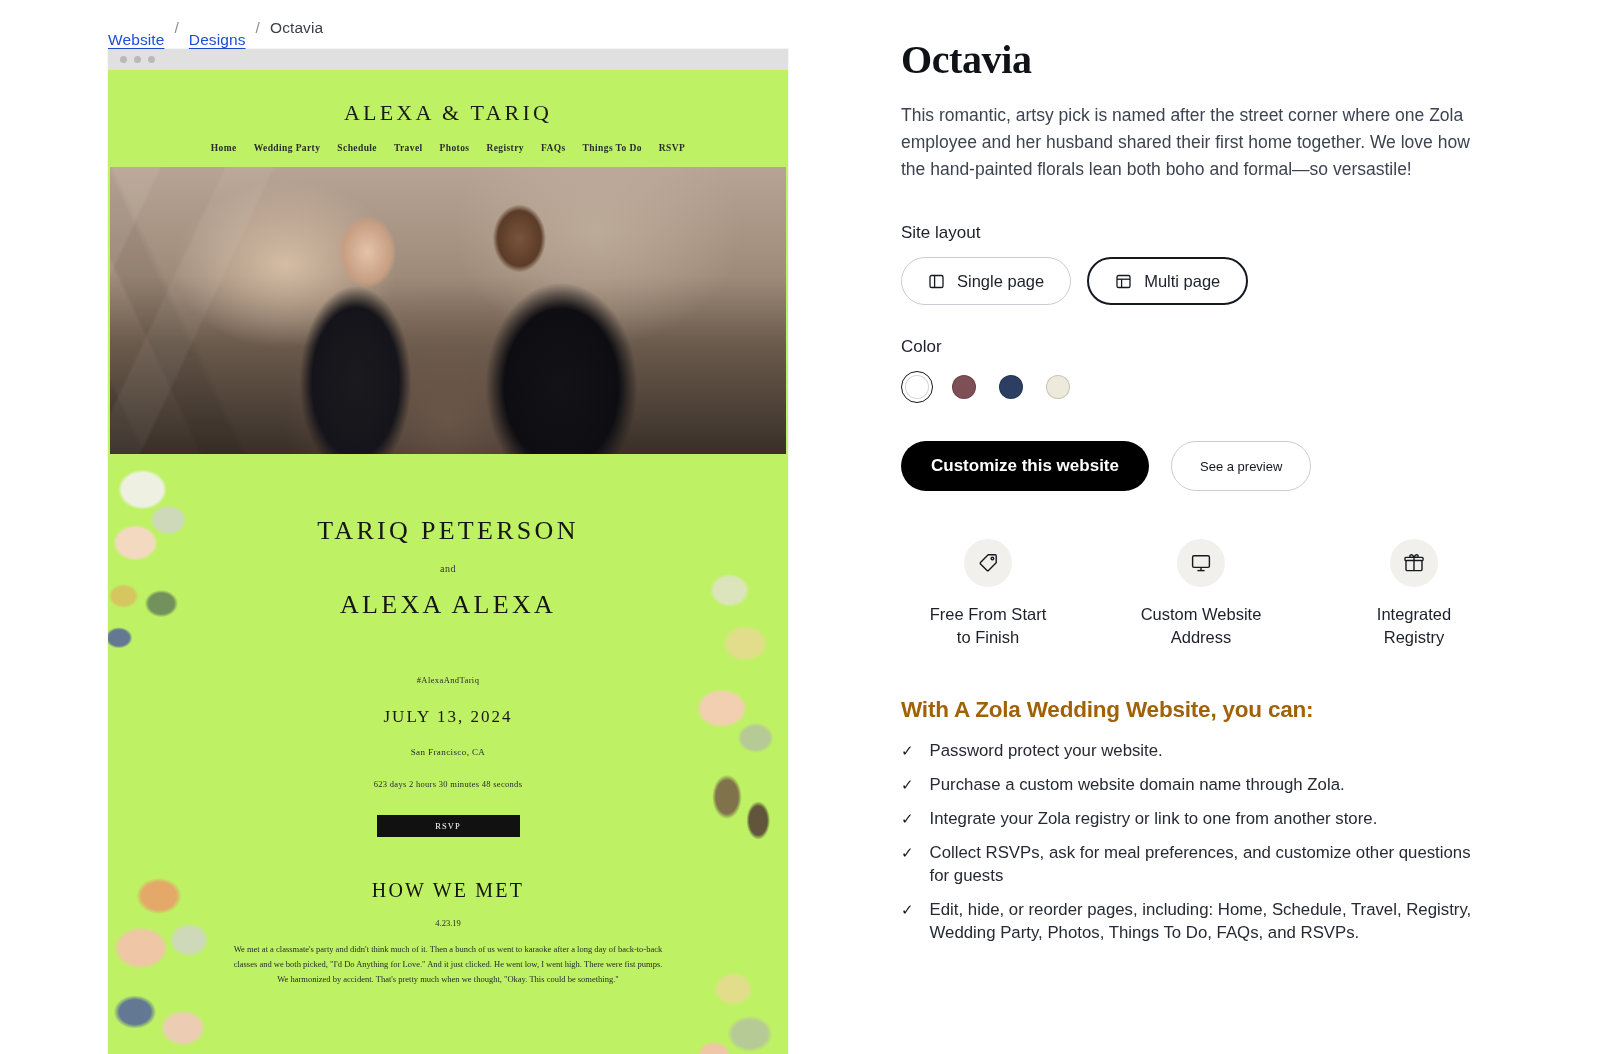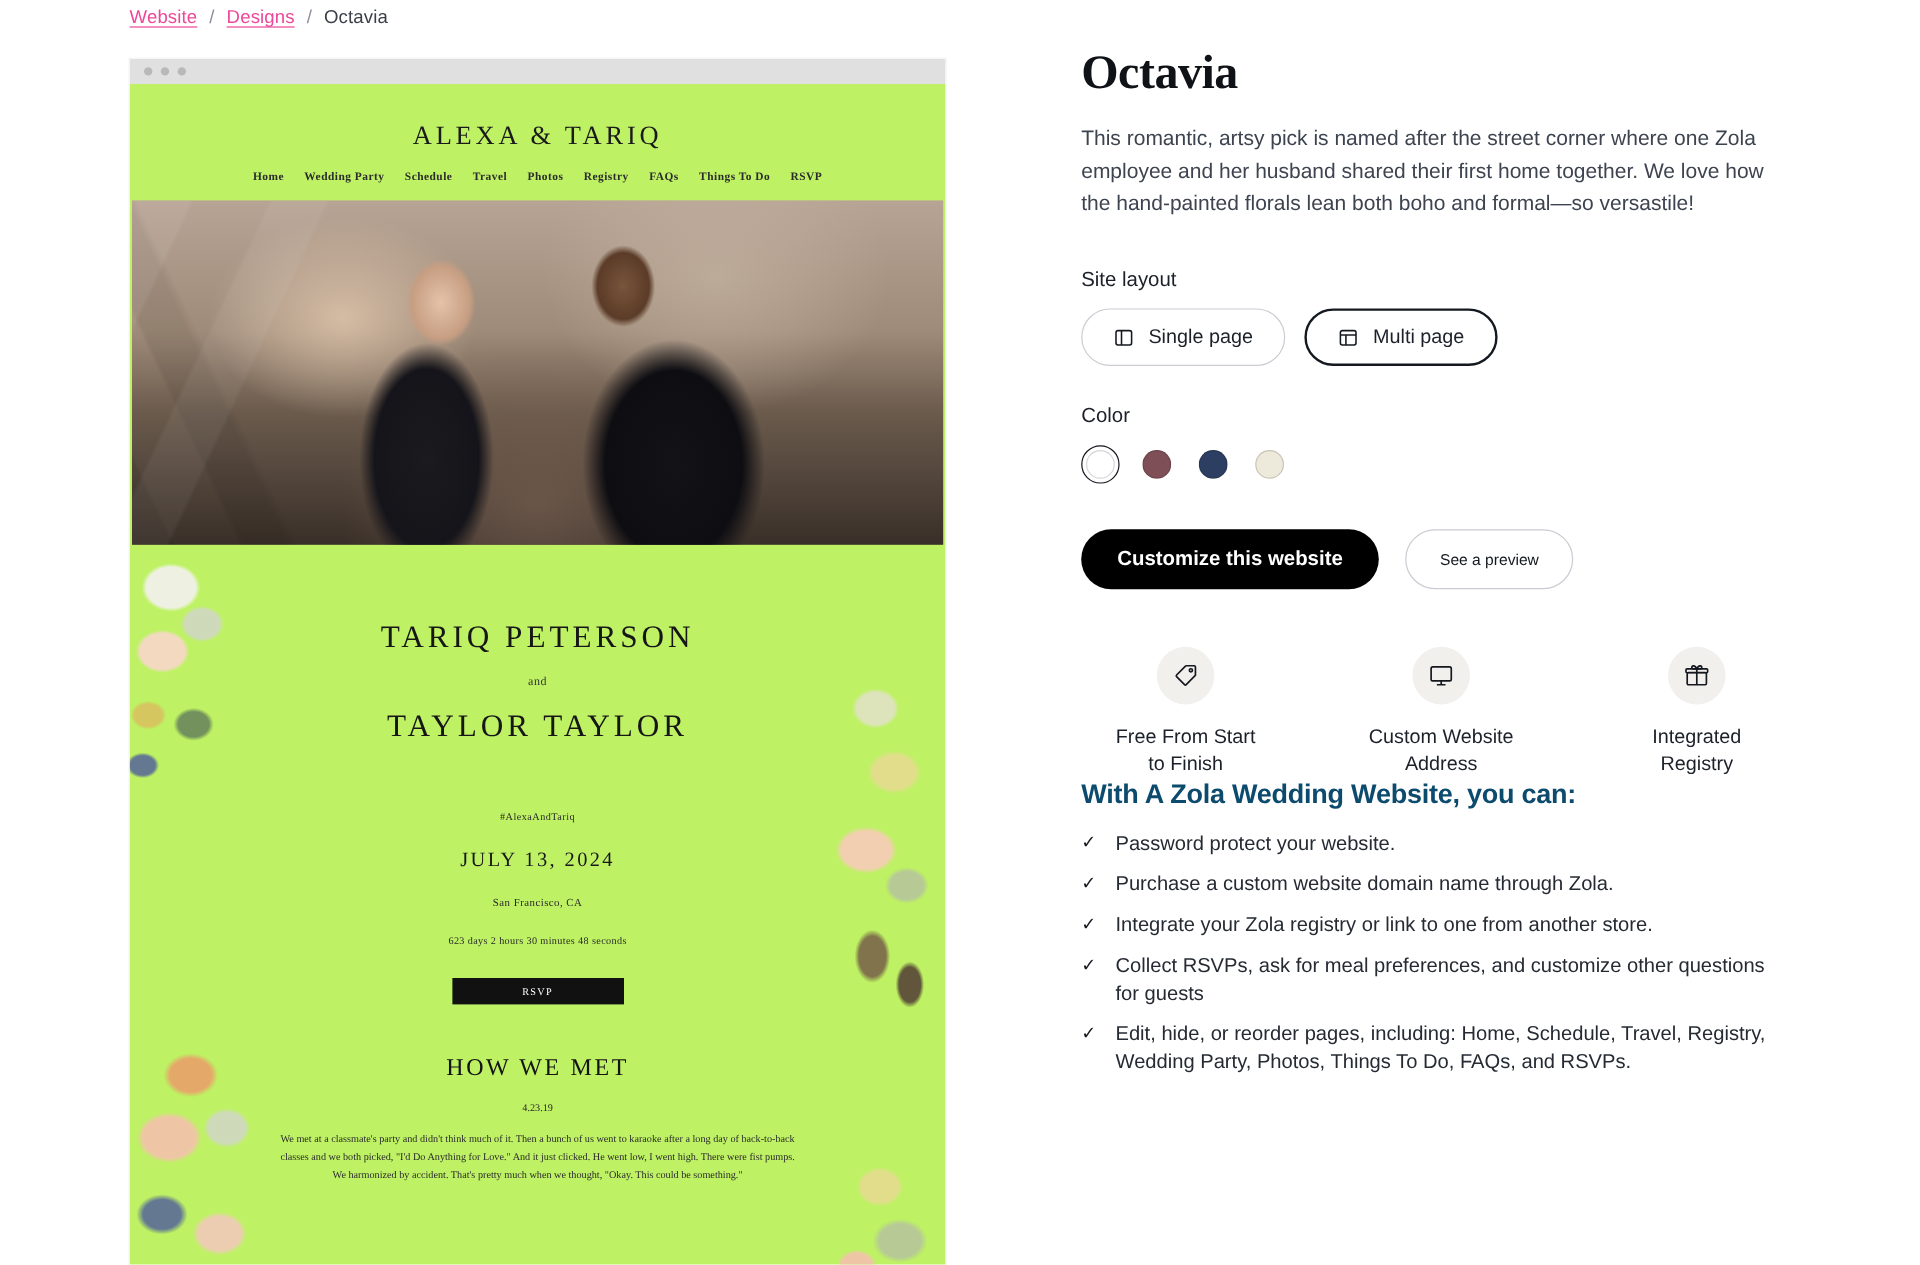--- a/index.html
+++ b/index.html
@@ -19,24 +19,25 @@
 
   
   .breadcrumb {
     position: absolute;
     left: 108px; top: 6px;
     display: flex; align-items: center;
     font-size: 15.5px; color: #2b2f38;
     letter-spacing: .1px;
   }
   .breadcrumb a {
-    color: #ec4899;
+    color: #1d4ed8;
     text-decoration: underline;
     text-underline-offset: 3px;
     cursor: pointer;
+    margin-top: 25px;
   }
   .breadcrumb .sep {
     margin: 0 10px;
     color: #8a8f99;
   }
   .breadcrumb .current { color: #3b3f48; }
 
   
   .preview-wrap {
     position: absolute;
@@ -334,23 +335,24 @@
     margin: 0 auto 16px;
     display: flex; align-items: center; justify-content: center;
   }
   .feat-label {
     font-size: 16.5px;
     line-height: 23px;
     color: #1c2029;
   }
 
   .with-title {
+    margin-top: 48px;
     font-size: 22.5px;
     font-weight: 700;
-    color: #0c4a6e;
+    color: #a16207;
     letter-spacing: -0.2px;
   }
   ul.checks { list-style: none; margin: 16px 0 0; padding: 0; width: 590px; }
   ul.checks li {
     display: flex;
     gap: 16px;
     margin-bottom: 11px;
     font-size: 16.8px;
     line-height: 23px;
     color: #252a33;
@@ -395,21 +397,21 @@
 
       <div class="hero">
         <div class="rocks"></div>
         <div class="figure-left"></div>
         <div class="figure-right"></div>
       </div>
 
       <div class="site-body">
         <div class="name-1">TARIQ PETERSON</div>
         <div class="amp">and</div>
-        <div class="name-2">TAYLOR TAYLOR</div>
+        <div class="name-2">ALEXA ALEXA</div>
         <div class="hashtag">#AlexaAndTariq</div>
         <div class="wed-date">JULY 13, 2024</div>
         <div class="wed-loc">San Francisco, CA</div>
         <div class="countdown">623 days 2 hours 30 minutes 48 seconds</div>
         <div class="rsvp-btn">RSVP</div>
         <div class="how-we-met">HOW WE MET</div>
         <div class="hwm-date">4.23.19</div>
         <div class="hwm-body">We met at a classmate's party and didn't think much of it. Then a bunch of us went to karaoke after a long day of back-to-back classes and we both picked, "I'd Do Anything for Love." And it just clicked. He went low, I went high. There were fist pumps. We harmonized by accident. That's pretty much when we thought, "Okay. This could be something."</div>
       </div>
 

